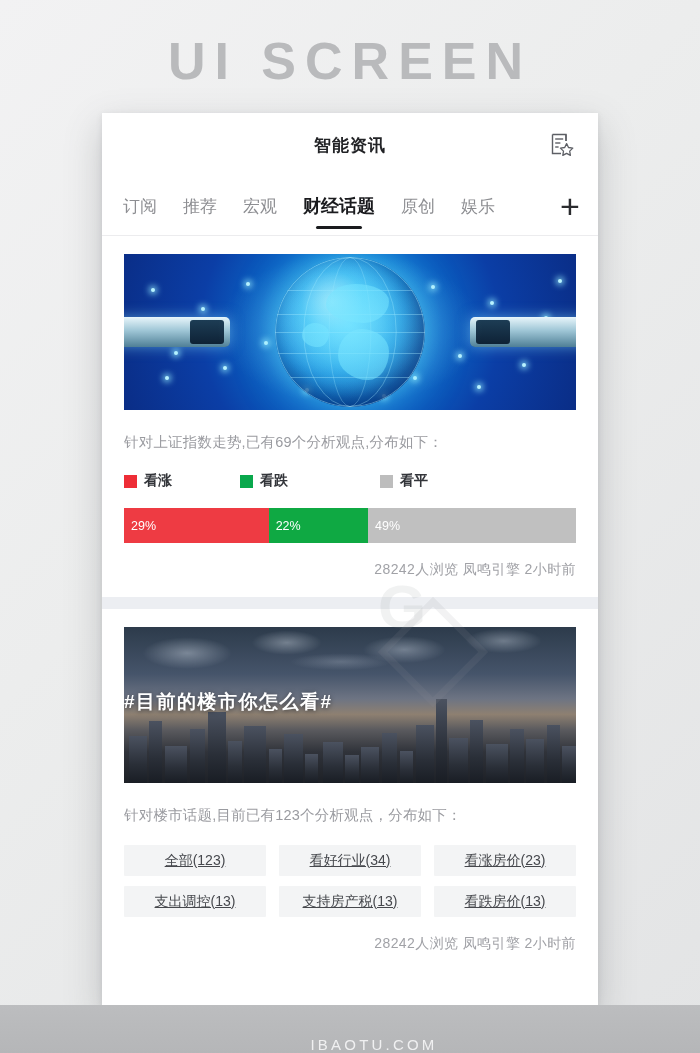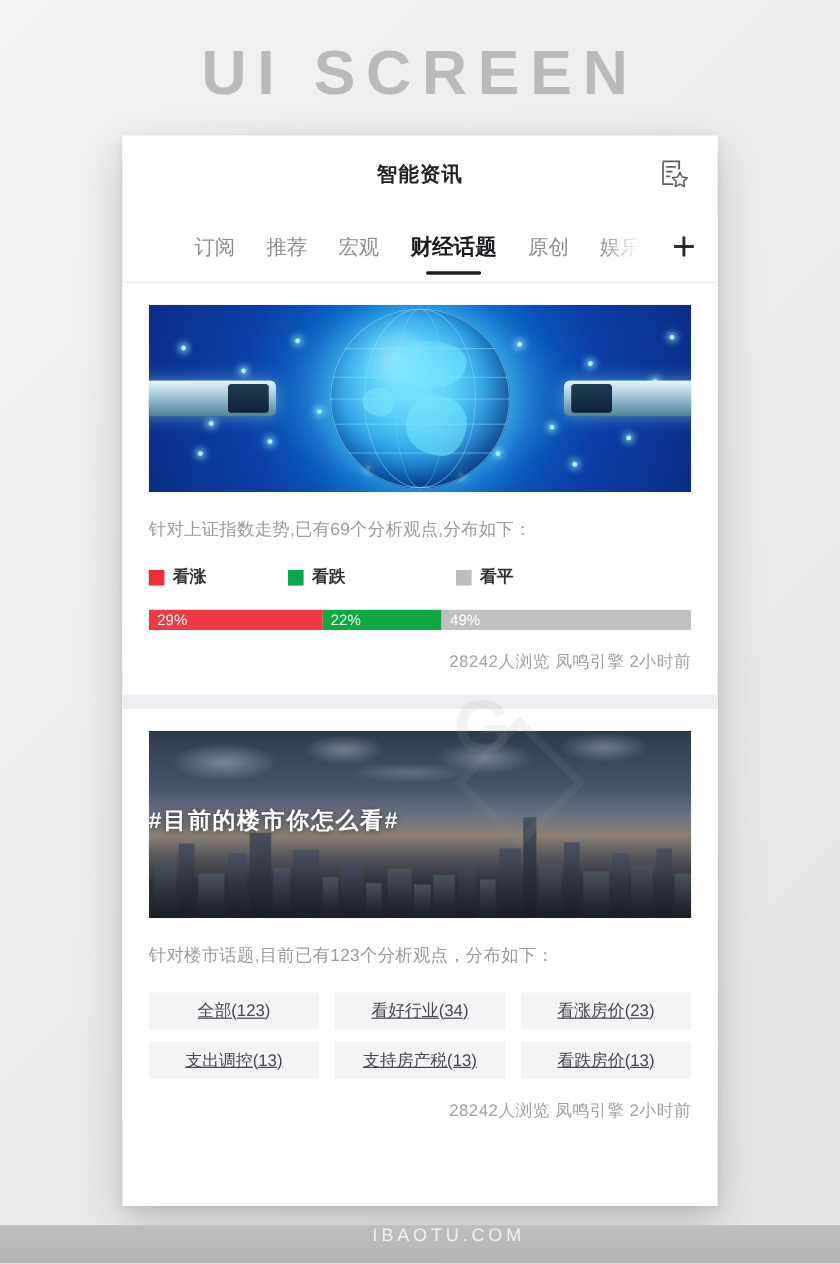--- a/index.html
+++ b/index.html
@@ -30,24 +30,24 @@
     line-height: 66px;
     user-select: none;
   }
 
   
   #footer-bar {
     position: absolute;
     left: 0;
     bottom: 0;
     width: 700px;
-    height: 32px;
+    height: 48px;
     background: linear-gradient(180deg, #bcbdbf 0%, #b5b6b8 100%);
     display: flex;
-    align-items: flex-start;
+    align-items: flex-end;
     justify-content: center;
     padding-left: 48px;
   }
   #footer-bar .wm {
     font-size: 15px;
     letter-spacing: 3.2px;
     color: #f0f0f1;
   }
 
   
@@ -90,21 +90,20 @@
   }
 
   
   .tabbar {
     position: relative;
     height: 58px;
     background: #ffffff;
     display: flex;
     align-items: center;
     overflow: hidden;
-    padding-left: 39px;
   }
   .tabs-scroll {
     display: flex;
     align-items: center;
     height: 100%;
     padding-left: 8px;
     flex: 1;
     overflow: hidden;
   }
   .tab {
@@ -333,21 +332,21 @@
   .legend-item:last-child { margin-right: 0; padding-left: 24px; }
   .legend-swatch {
     width: 13px;
     height: 13px;
     margin-right: 7px;
     flex: 0 0 auto;
   }
 
   .progress {
     margin: 18px 22px 0 22px;
-    height: 17px;
+    height: 35px;
     display: flex;
     overflow: hidden;
   }
   .seg {
     height: 100%;
     display: flex;
     align-items: center;
     padding-left: 7px;
     font-size: 12.5px;
     color: #ffffff;

